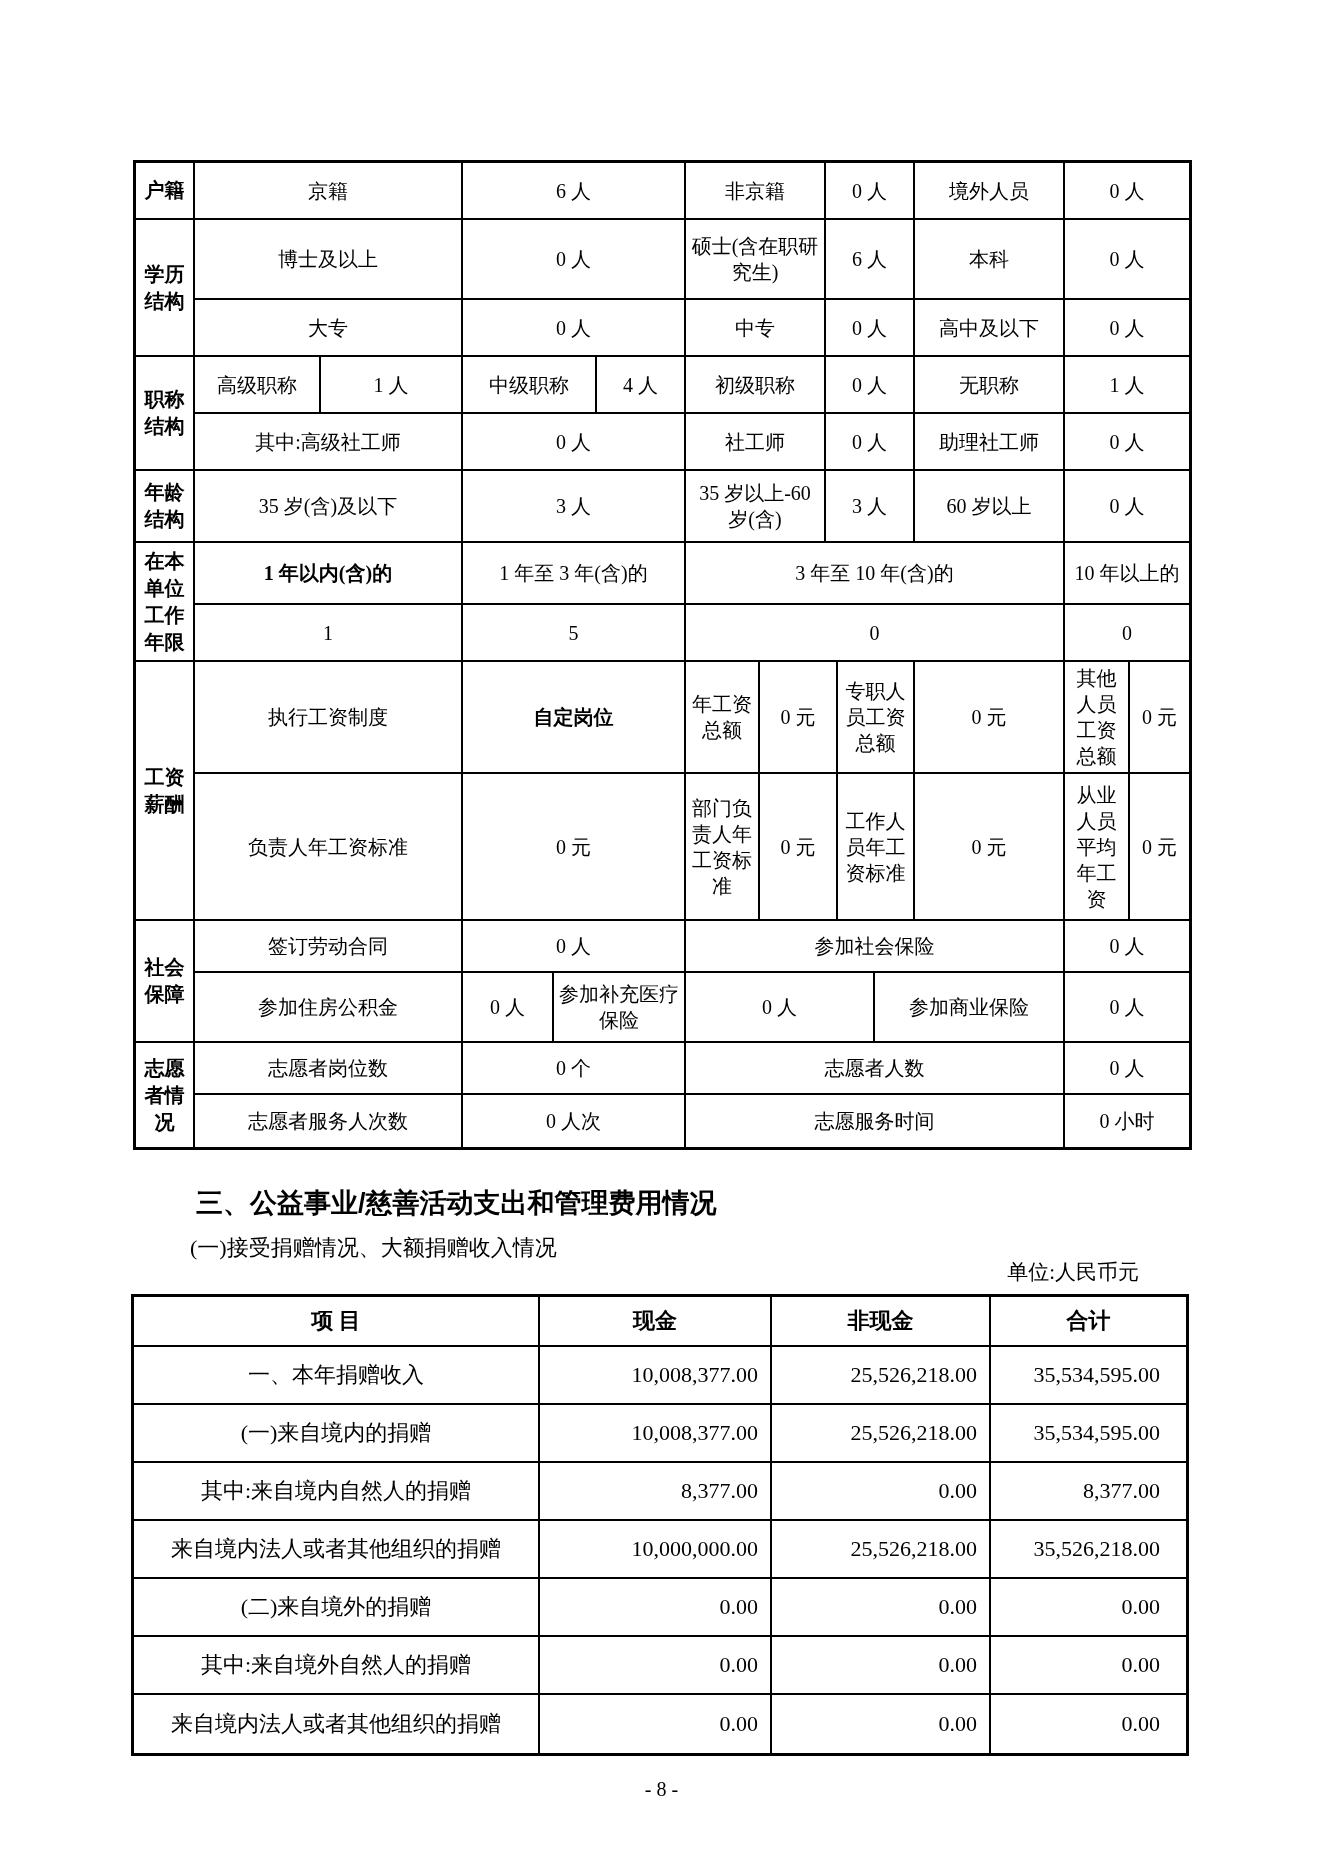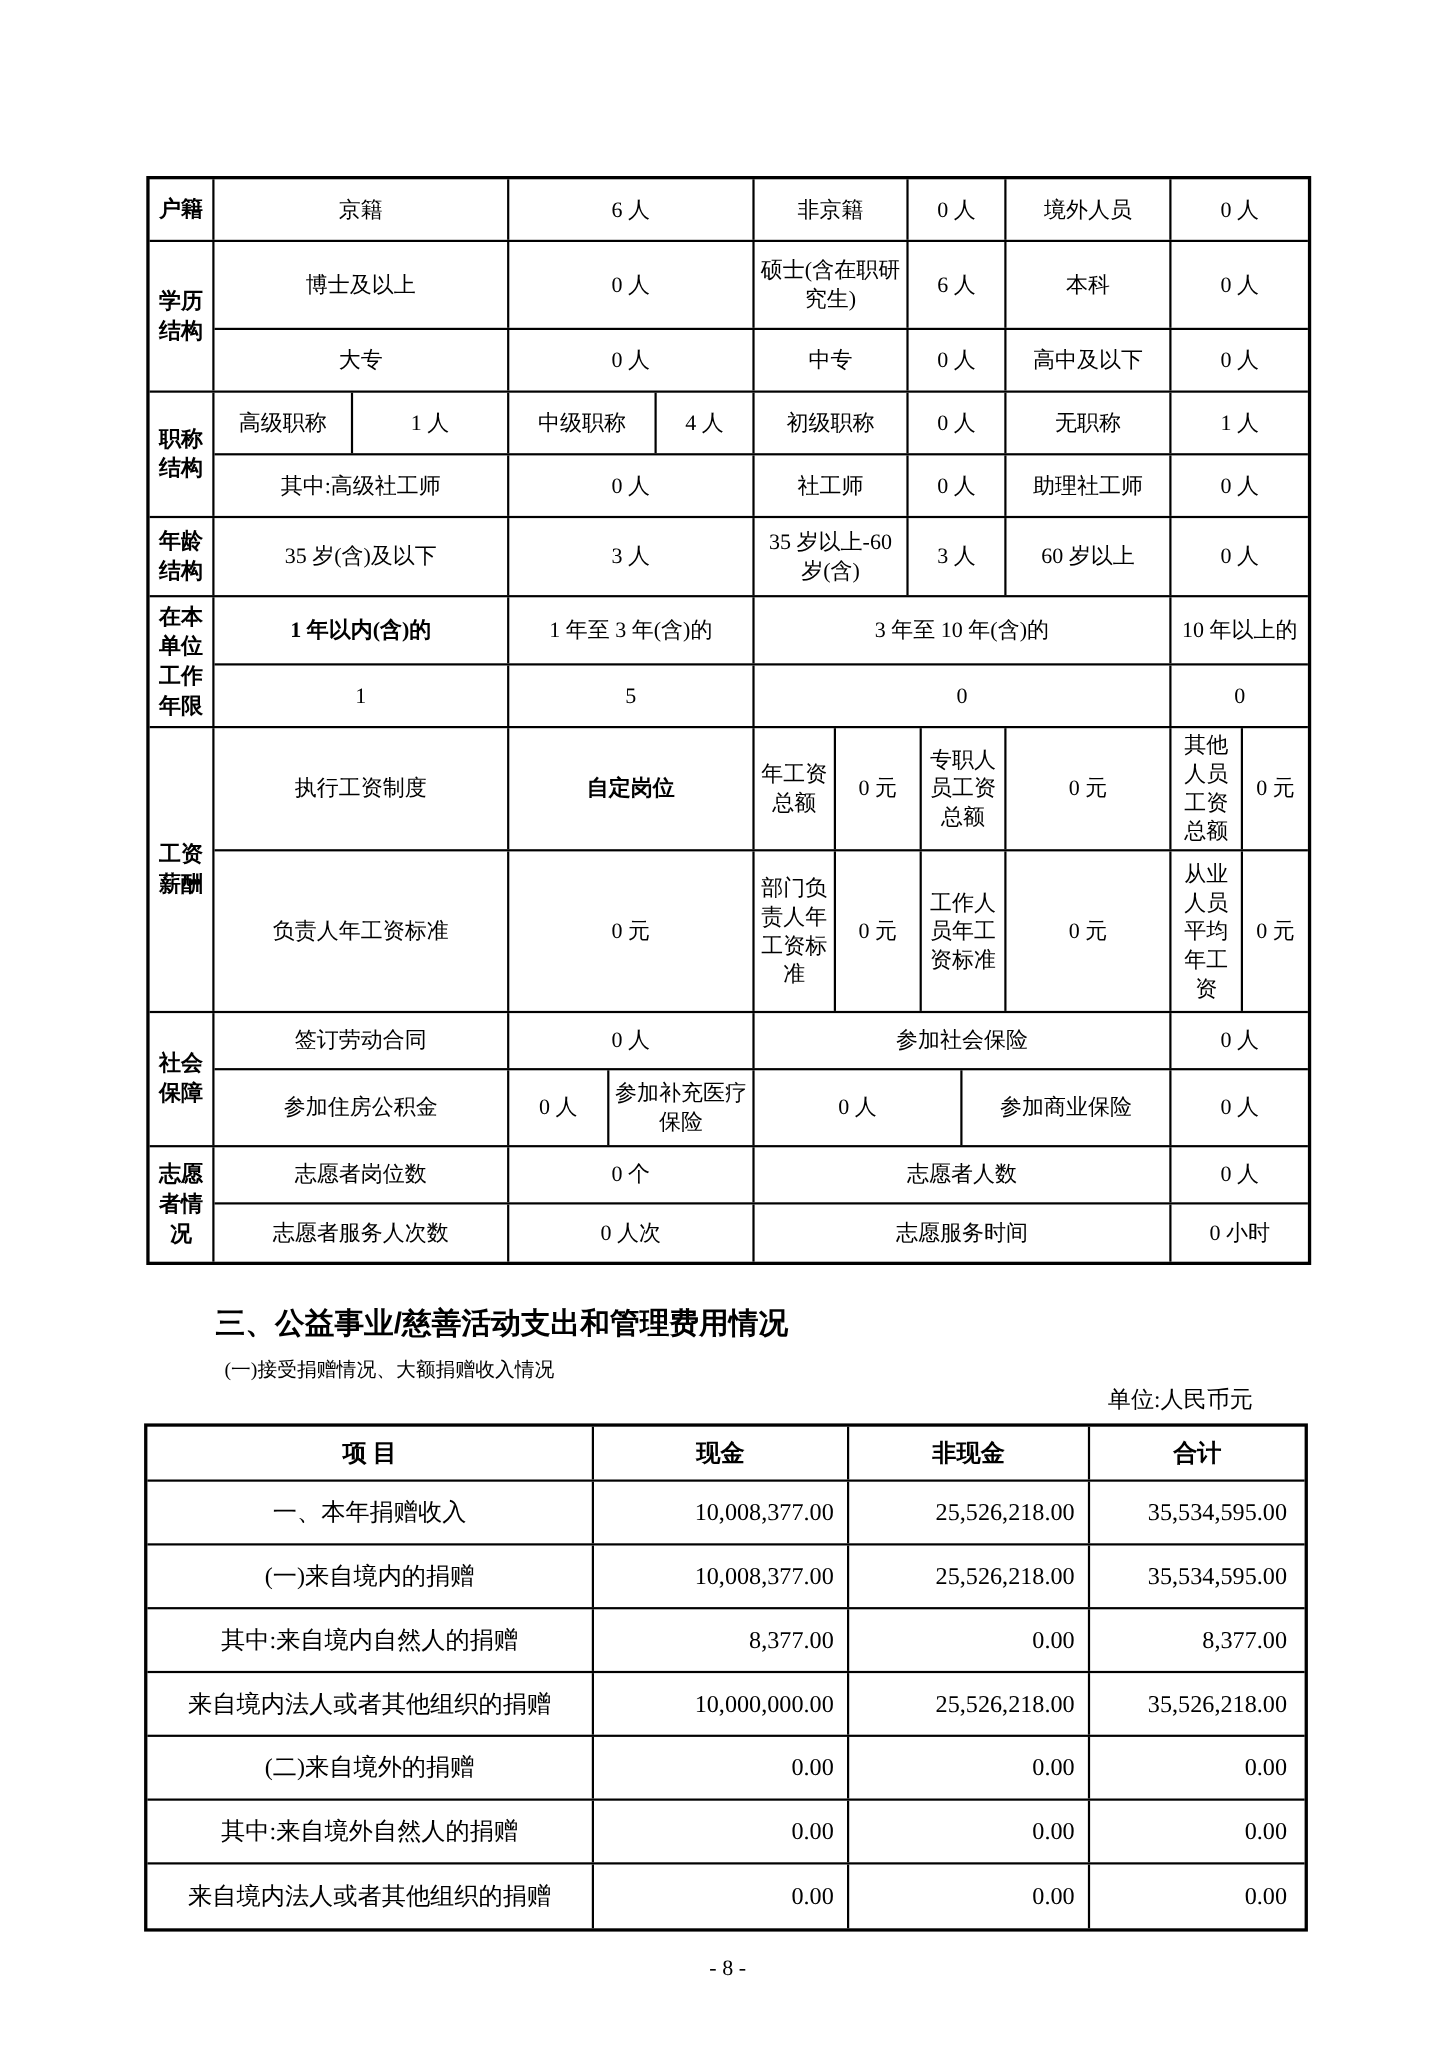--- a/index.html
+++ b/index.html
@@ -20,34 +20,34 @@
   .c{border-right:2px solid #000;display:flex;align-items:center;justify-content:center;
      text-align:center;font-size:20px;line-height:26px;padding:2px 2px}
   .c.last{border-right:none;flex:1 1 auto}
   .bold{font-weight:700;font-family:Liberation Serif, serif}
   .h52{min-height:52px}.h55{min-height:55px}.h57{min-height:57px}.h62{min-height:62px}
   .h68{min-height:68px}.h70{min-height:70px}.h80{min-height:80px}.h112{min-height:112px}.h145{min-height:145px}
 
   
   .heading{position:absolute;left:196px;top:1185px;font-family:"Liberation Sans","DejaVu Sans",sans-serif;
            font-weight:700;font-size:27px}
-  .subheading{position:absolute;left:204px;top:1233px;font-size:18px}
+  .subheading{position:absolute;left:190px;top:1233px;font-size:22px}
   .unitnote{position:absolute;left:133px;top:1258px;width:1006px;text-align:right;font-size:21px}
 
   
   .t2{position:absolute;left:131px;top:1294px;width:1058px;border:3px solid #000;font-size:22px}
   .t2 .trow{display:flex;border-bottom:2px solid #000}
   .t2 .trow:last-child{border-bottom:none}
   .t2 .hrow{min-height:50px;font-weight:700}
   .t2 .drow{min-height:58px}
   .t2 .cell{display:flex;align-items:center;border-right:2px solid #000;padding:2px 4px}
   .t2 .col-item{flex:0 0 406px;justify-content:center;text-align:center}
   .t2 .col-cash{flex:0 0 232px;justify-content:flex-end;padding-right:12px}
   .t2 .col-non{flex:0 0 219px;justify-content:flex-end;padding-right:12px}
-  .t2 .col-total{flex:1 1 auto;border-right:none;justify-content:flex-end;padding-right:16px}
+  .t2 .col-total{flex:1 1 auto;border-right:none;justify-content:flex-end;padding-right:26px}
   .t2 .hrow .cell{justify-content:center;padding-right:4px}
 
   .pagenum{position:absolute;left:0;top:1778px;width:1323px;text-align:center;font-size:20px}
 </style>
 </head>
 <body>
 
 <div class="page">
 
   <div class="t1">

